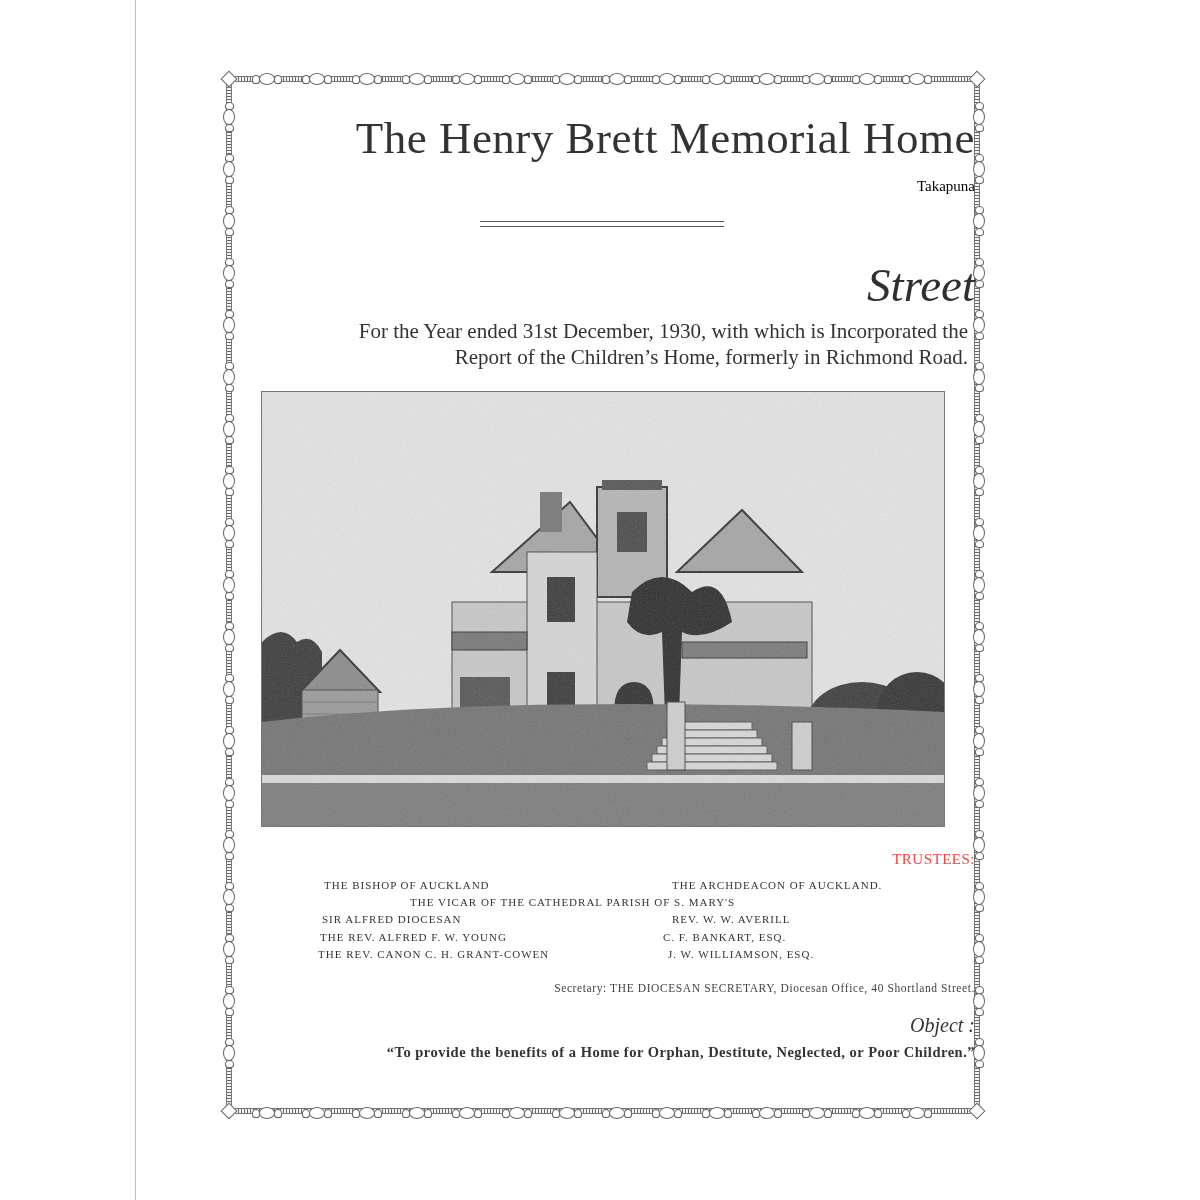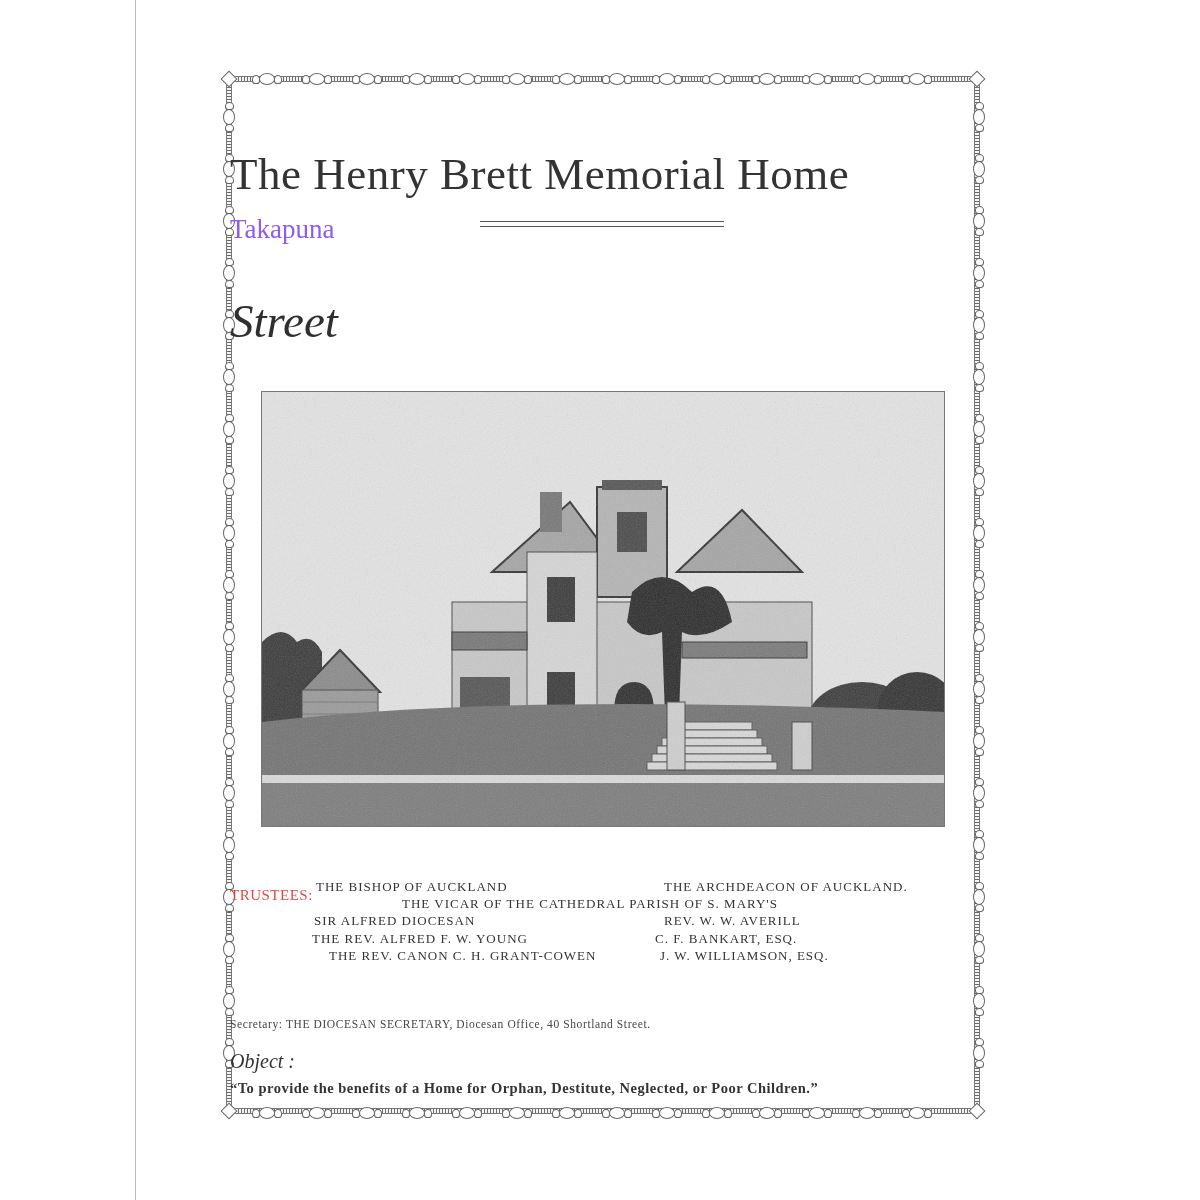--- a/index.html
+++ b/index.html
@@ -20,32 +20,32 @@
   .rail.right { top: 6px; bottom: 6px; right: 4px; width: 6px; }
   .knot { position: absolute; width: 16px; height: 12px; background: #fff; border: 1.5px solid #666; border-radius: 50%; box-sizing: border-box; }
   .knot::before, .knot::after { content: ""; position: absolute; top: 1px; width: 6px; height: 7px; border: 1.5px solid #666; border-radius: 50% 50% 40% 40%; background: #fff; }
   .knot::before { left: -8px; }
   .knot::after { right: -8px; }
   .knot.v { width: 12px; height: 16px; }
   .knot.v::before { left: 1px; top: -8px; width: 7px; height: 6px; }
   .knot.v::after { left: 1px; top: auto; bottom: -8px; right: auto; width: 7px; height: 6px; }
   .corner { position: absolute; width: 12px; height: 12px; border: 1.5px solid #666; background: #fff; box-sizing: border-box; transform: rotate(45deg); }
 
-  .abs { position: absolute; left: 0; width: 1200px; text-align: left; margin-top: 36px; }
+  .abs { position: absolute; left: 0; width: 1200px; text-align: right; }
   .title { top: 112px; font-size: 45px; letter-spacing: 0.5px; color: #333; left: 230px; width: 745px; }
-  .subtitle { top: 178px; font-size: 27px; color: #8b5cf6; left: 230px; width: 745px; }
+  .subtitle { top: 178px; font-size: 15px; color: #000000; left: 230px; width: 745px; }
   .double-rule { position: absolute; left: 480px; width: 244px; top: 221px; height: 4px; border-top: 1.5px solid #555; border-bottom: 1.5px solid #555; }
   .report-heading { top: 258px; font-size: 47px; font-style: italic; color: #2f2f2f; left: 230px; width: 745px; }
   .intro { top: 318px; font-size: 21px; line-height: 26px; color: #333; left: 240px; width: 728px; }
 
   .photo { position: absolute; left: 261px; top: 391px; width: 684px; height: 436px; border: 1px solid #777; box-sizing: border-box; overflow: hidden; background: #dcdcdc; }
   .photo svg { display: block; }
 
   .trustees-label { top: 851px; font-size: 15px; letter-spacing: 0.5px; color: #ef4444; left: 230px; width: 745px; }
-  .trustee { position: absolute; font-size: 13px; letter-spacing: 1px; color: #333; white-space: nowrap; }
+  .trustee { position: absolute; font-size: 11px; letter-spacing: 1px; color: #333; white-space: nowrap; margin-left: 8px; }
 
   .secretary { top: 982px; font-size: 11.5px; letter-spacing: 0.6px; color: #444; left: 230px; width: 745px; }
   .object-label { top: 1014px; font-size: 20px; font-style: italic; color: #333; left: 230px; width: 745px; }
   .object-text { top: 1044px; font-size: 14.5px; font-weight: bold; letter-spacing: 0.5px; color: #333; left: 230px; width: 745px; }
 </style>
 </head>
 <body>
 
 <div class="page-edge"></div>
 
@@ -126,20 +126,22 @@
       <div class="knot v" style="left: 1px; top: 973px;"></div>
       <div class="knot v" style="left: 751px; top: 973px;"></div>
     </div>
 </div>
 
 <div class="abs title">The Henry Brett Memorial Home</div>
 <div class="abs subtitle">Takapuna</div>
 <div class="double-rule"></div>
 <div class="abs report-heading">Street</div>
 <div class="abs intro">
+  <div>For the Year ended 31st December, 1930, with which is Incorporated the</div>
+  <div>Report of the Children’s Home, formerly in Richmond Road.</div>
 </div>
 
 <div class="photo" title="Photograph of the Henry Brett Memorial Home building">
   <svg width="684" height="436" viewBox="0 0 684 436">
     <defs>
       <filter id="grain">
           <feTurbulence type="fractalNoise" baseFrequency="0.9" numOctaves="2" result="n"></feTurbulence>
           <feColorMatrix type="saturate" values="0"></feColorMatrix>
           <feComponentTransfer>
             <feFuncA type="table" tableValues="0 0.25"></feFuncA>
@@ -202,18 +204,18 @@
 </div>
 
 <div class="abs trustees-label">TRUSTEES:</div>
 <div class="trustee" style="left:316px; top:879px;">THE BISHOP OF AUCKLAND</div>
 <div class="trustee" style="left:664px; top:879px;text-align:right;">THE ARCHDEACON OF AUCKLAND.</div>
 <div class="trustee" style="left:402px; top:896px;">THE VICAR OF THE CATHEDRAL PARISH OF S. MARY'S</div>
 <div class="trustee" style="left:314px; top:913px;">SIR ALFRED DIOCESAN</div>
 <div class="trustee" style="left:664px; top:913px;">REV. W. W. AVERILL</div>
 <div class="trustee" style="left:312px; top:931px;">THE REV. ALFRED F. W. YOUNG</div>
 <div class="trustee" style="left:655px; top:931px;">C. F. BANKART, ESQ.</div>
-<div class="trustee" style="left:329px; top:948px;">THE REV. CANON C. H. GRANT-COWEN</div>
+<div class="trustee" style="left:310px; top:948px;">THE REV. CANON C. H. GRANT-COWEN</div>
 <div class="trustee" style="left:660px; top:948px;">J. W. WILLIAMSON, ESQ.</div>
 
 <div class="abs secretary">Secretary: THE DIOCESAN SECRETARY,  Diocesan Office, 40 Shortland Street.</div>
 <div class="abs object-label">Object :</div>
 <div class="abs object-text">“To provide the benefits of a Home for Orphan, Destitute, Neglected, or Poor Children.”</div>
 
 </body></html>

